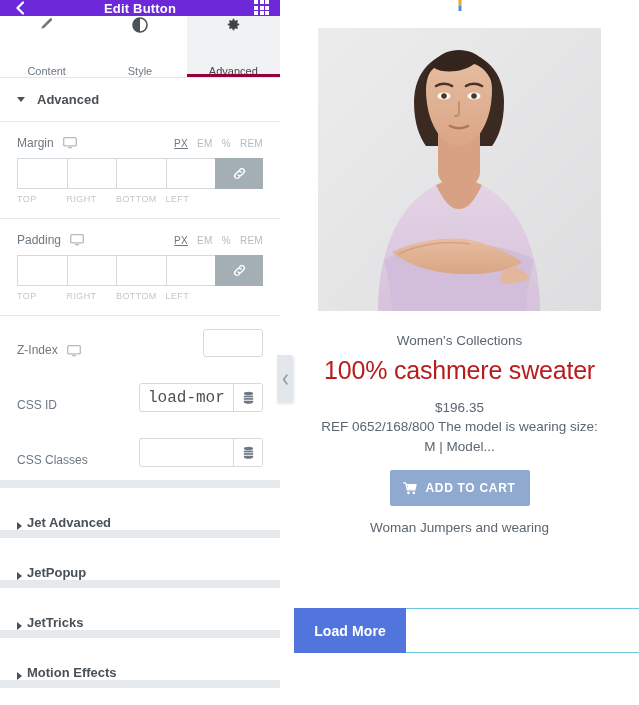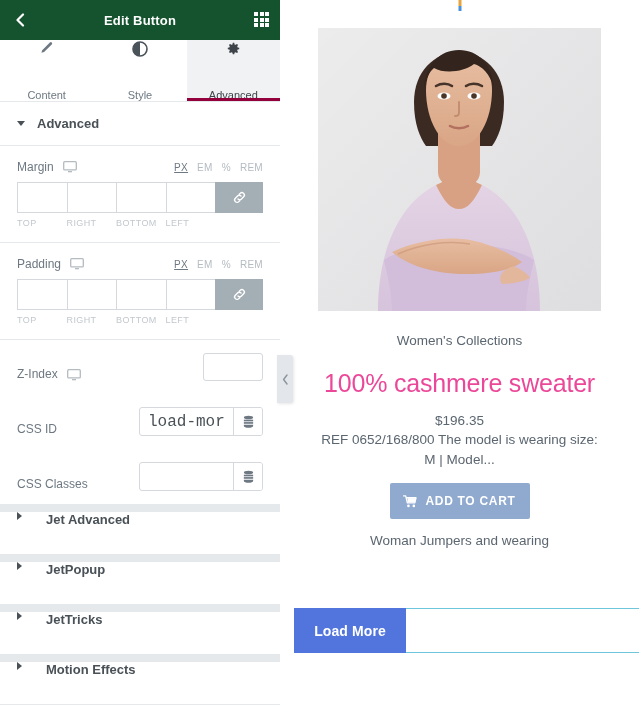--- a/index.html
+++ b/index.html
@@ -15,22 +15,22 @@
   .panel {
     width: 280px; height: 705px;
     background: #e6e9ec;
     position: relative;
     overflow: hidden;
     flex: 0 0 280px;
   }
 
   
   .panel-header {
-    height: 40px;
-    background: #14532d;
+    height: 16px;
+    background: #6d28d9;
     display: flex; align-items: center;
     padding: 0 10px;
     position: relative;
     text-decoration: underline;
   }
   .panel-header .back-ico {
     width: 20px; height: 20px;
     display: flex; align-items: center; justify-content: center;
     color: #ffffff;
     cursor: pointer;
@@ -192,23 +192,23 @@
     border-left: 1px solid #d5d8dc;
     display: flex; align-items: center; justify-content: center;
     cursor: pointer;
     background: #fff;
   }
 
   
   .acc {
     background: #ffffff;
     height: 42px;
-    display: flex; align-items: flex-start;
+    display: flex; align-items: flex-end;
     padding-left: 17px;
-    gap: 24px;
+    gap: 5px;
     cursor: pointer;
     margin-top: 8px;
   }
   .acc .caret-r {
     width: 0; height: 0;
     border-top: 4.5px solid transparent;
     border-bottom: 4.5px solid transparent;
     border-left: 5px solid #495157;
   }
   .acc .acc-label { font-size: 13px; font-weight: bold; color: #495157; }
@@ -252,23 +252,23 @@
     background: #e9e9eb;
   }
   .prod-img svg { display: block; width: 100%; height: 100%; }
 
   .prod-cat {
     margin-top: 22px;
     font-size: 13.5px;
     color: #5b6670;
   }
   .prod-title {
-    margin-top: 21px;
+    margin-top: 8px;
     font-size: 25px;
-    color: #ec4899;
+    color: #b91c1c;
     font-weight: normal;
     letter-spacing: -.2px;
   }
   .prod-price {
     margin-top: 15px;
     font-size: 13.5px;
     color: #5b6670;
   }
   .prod-desc {
     margin-top: 2px;

